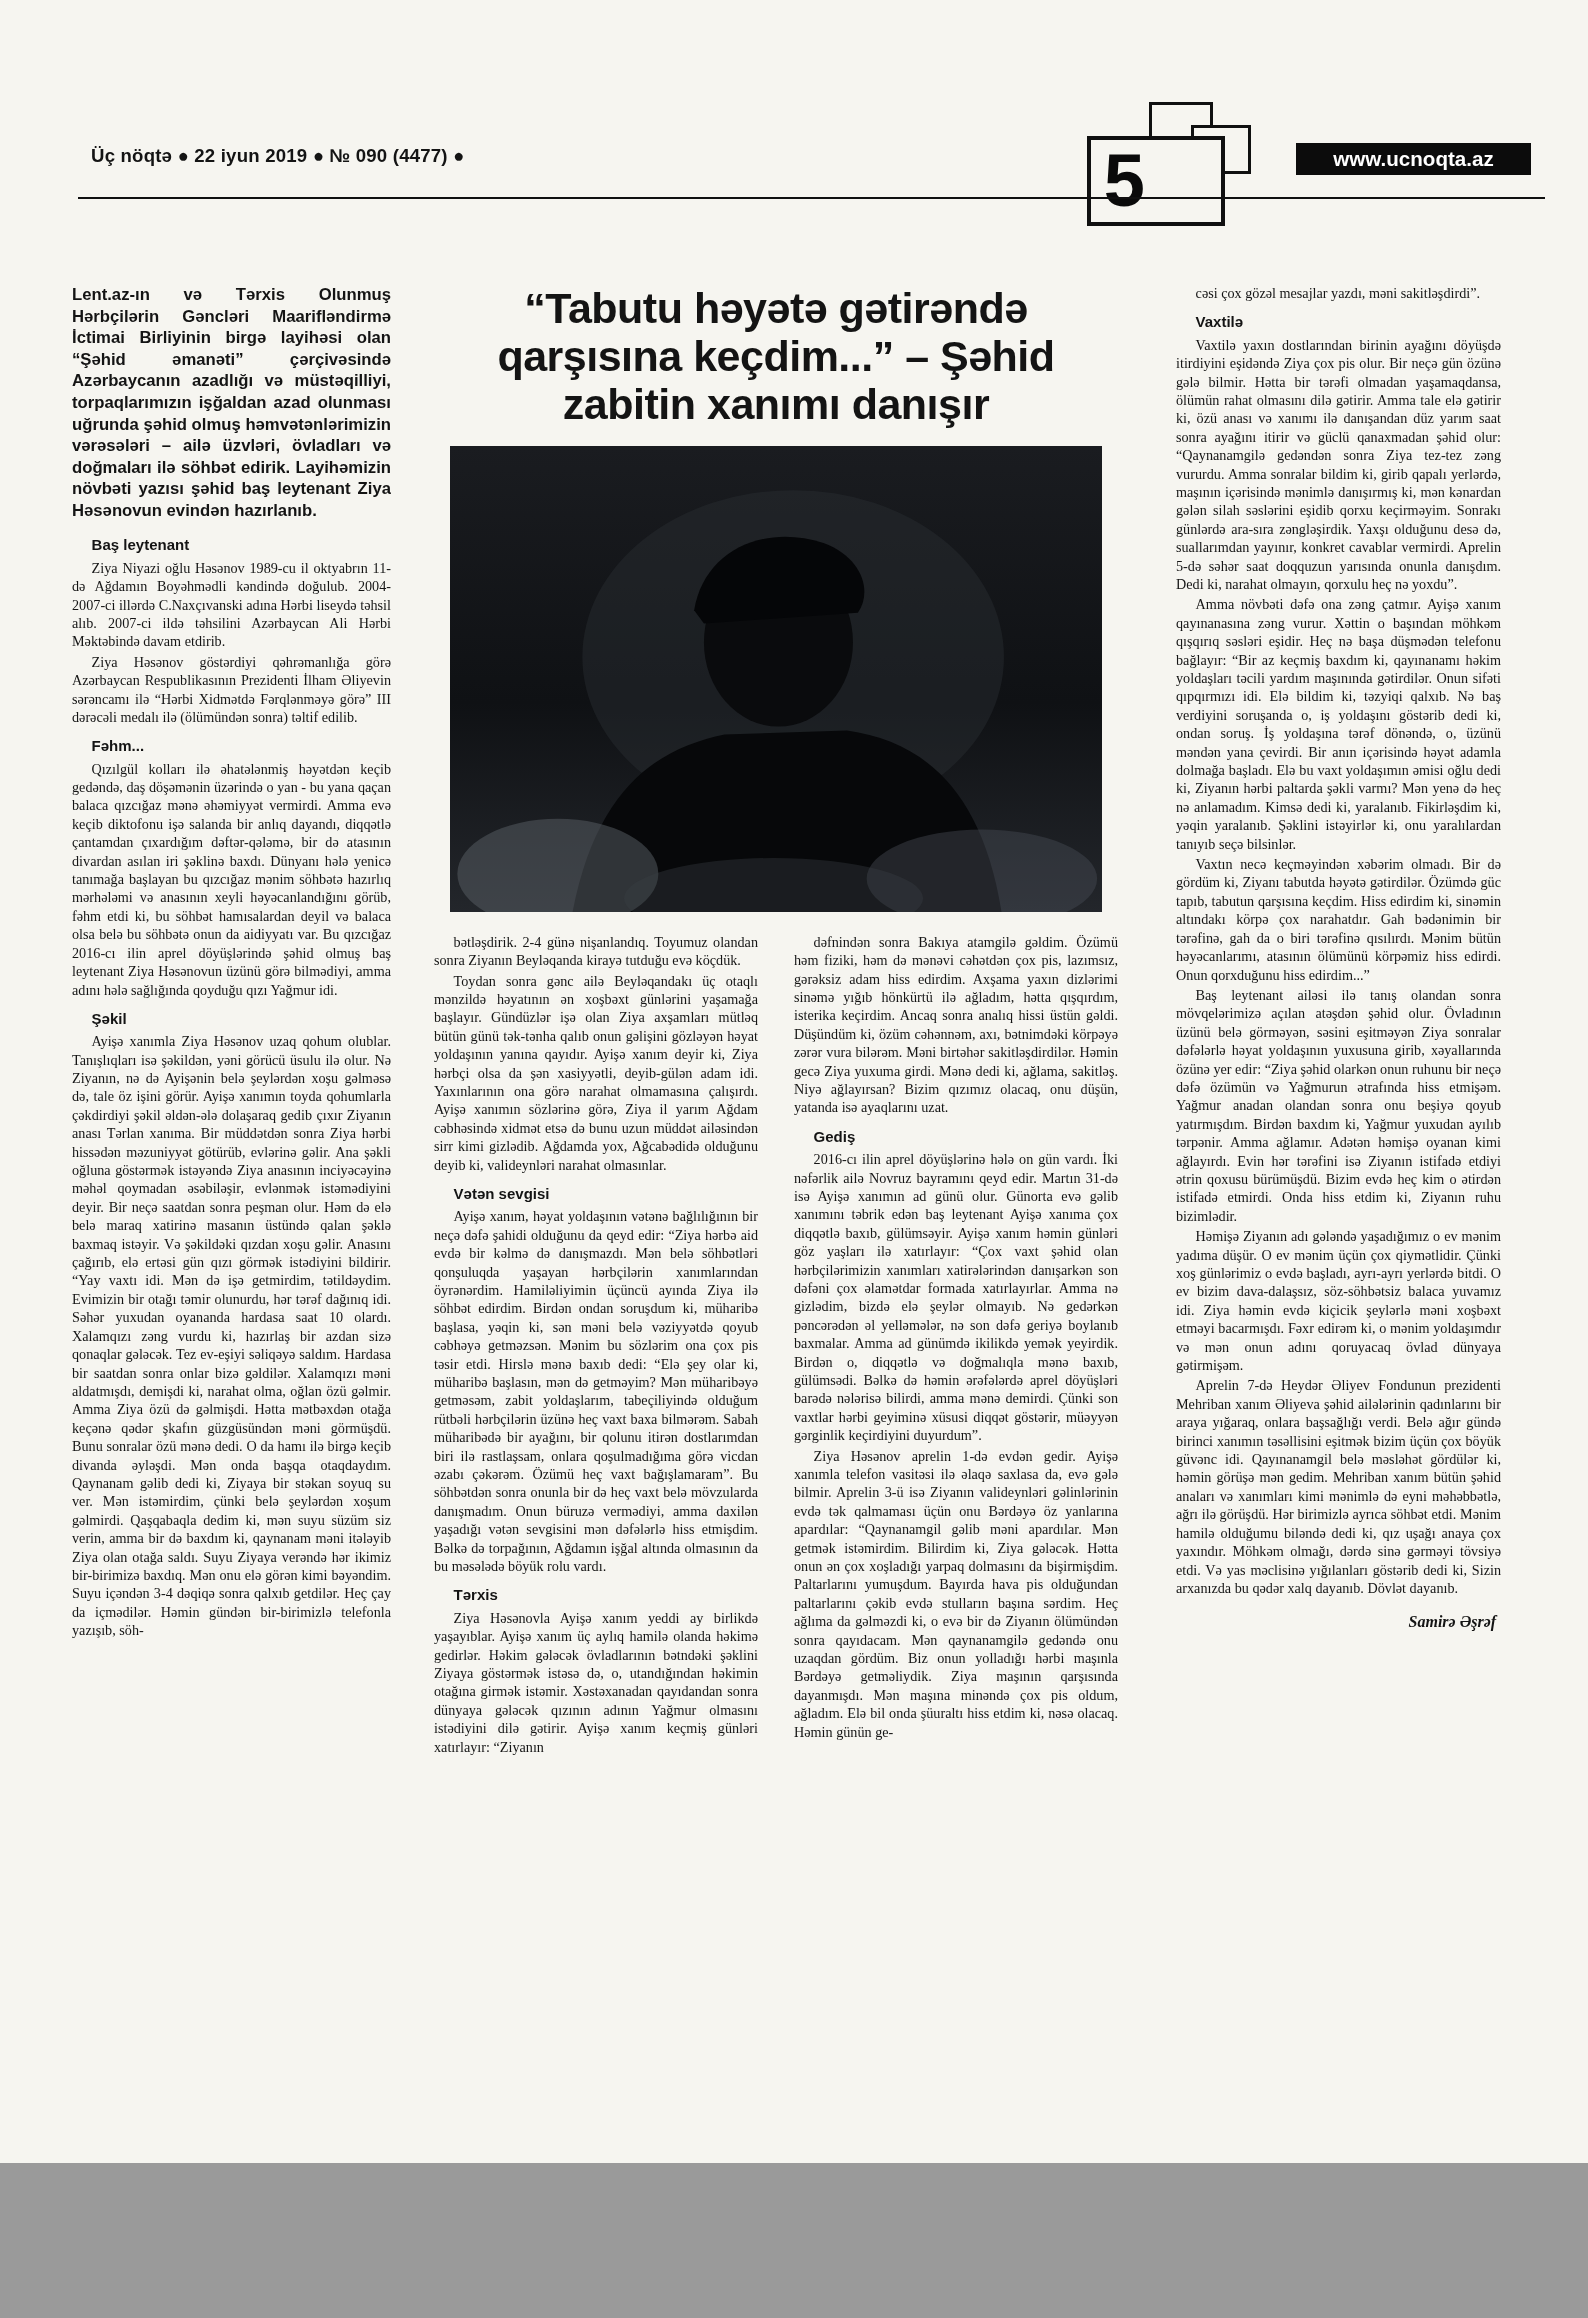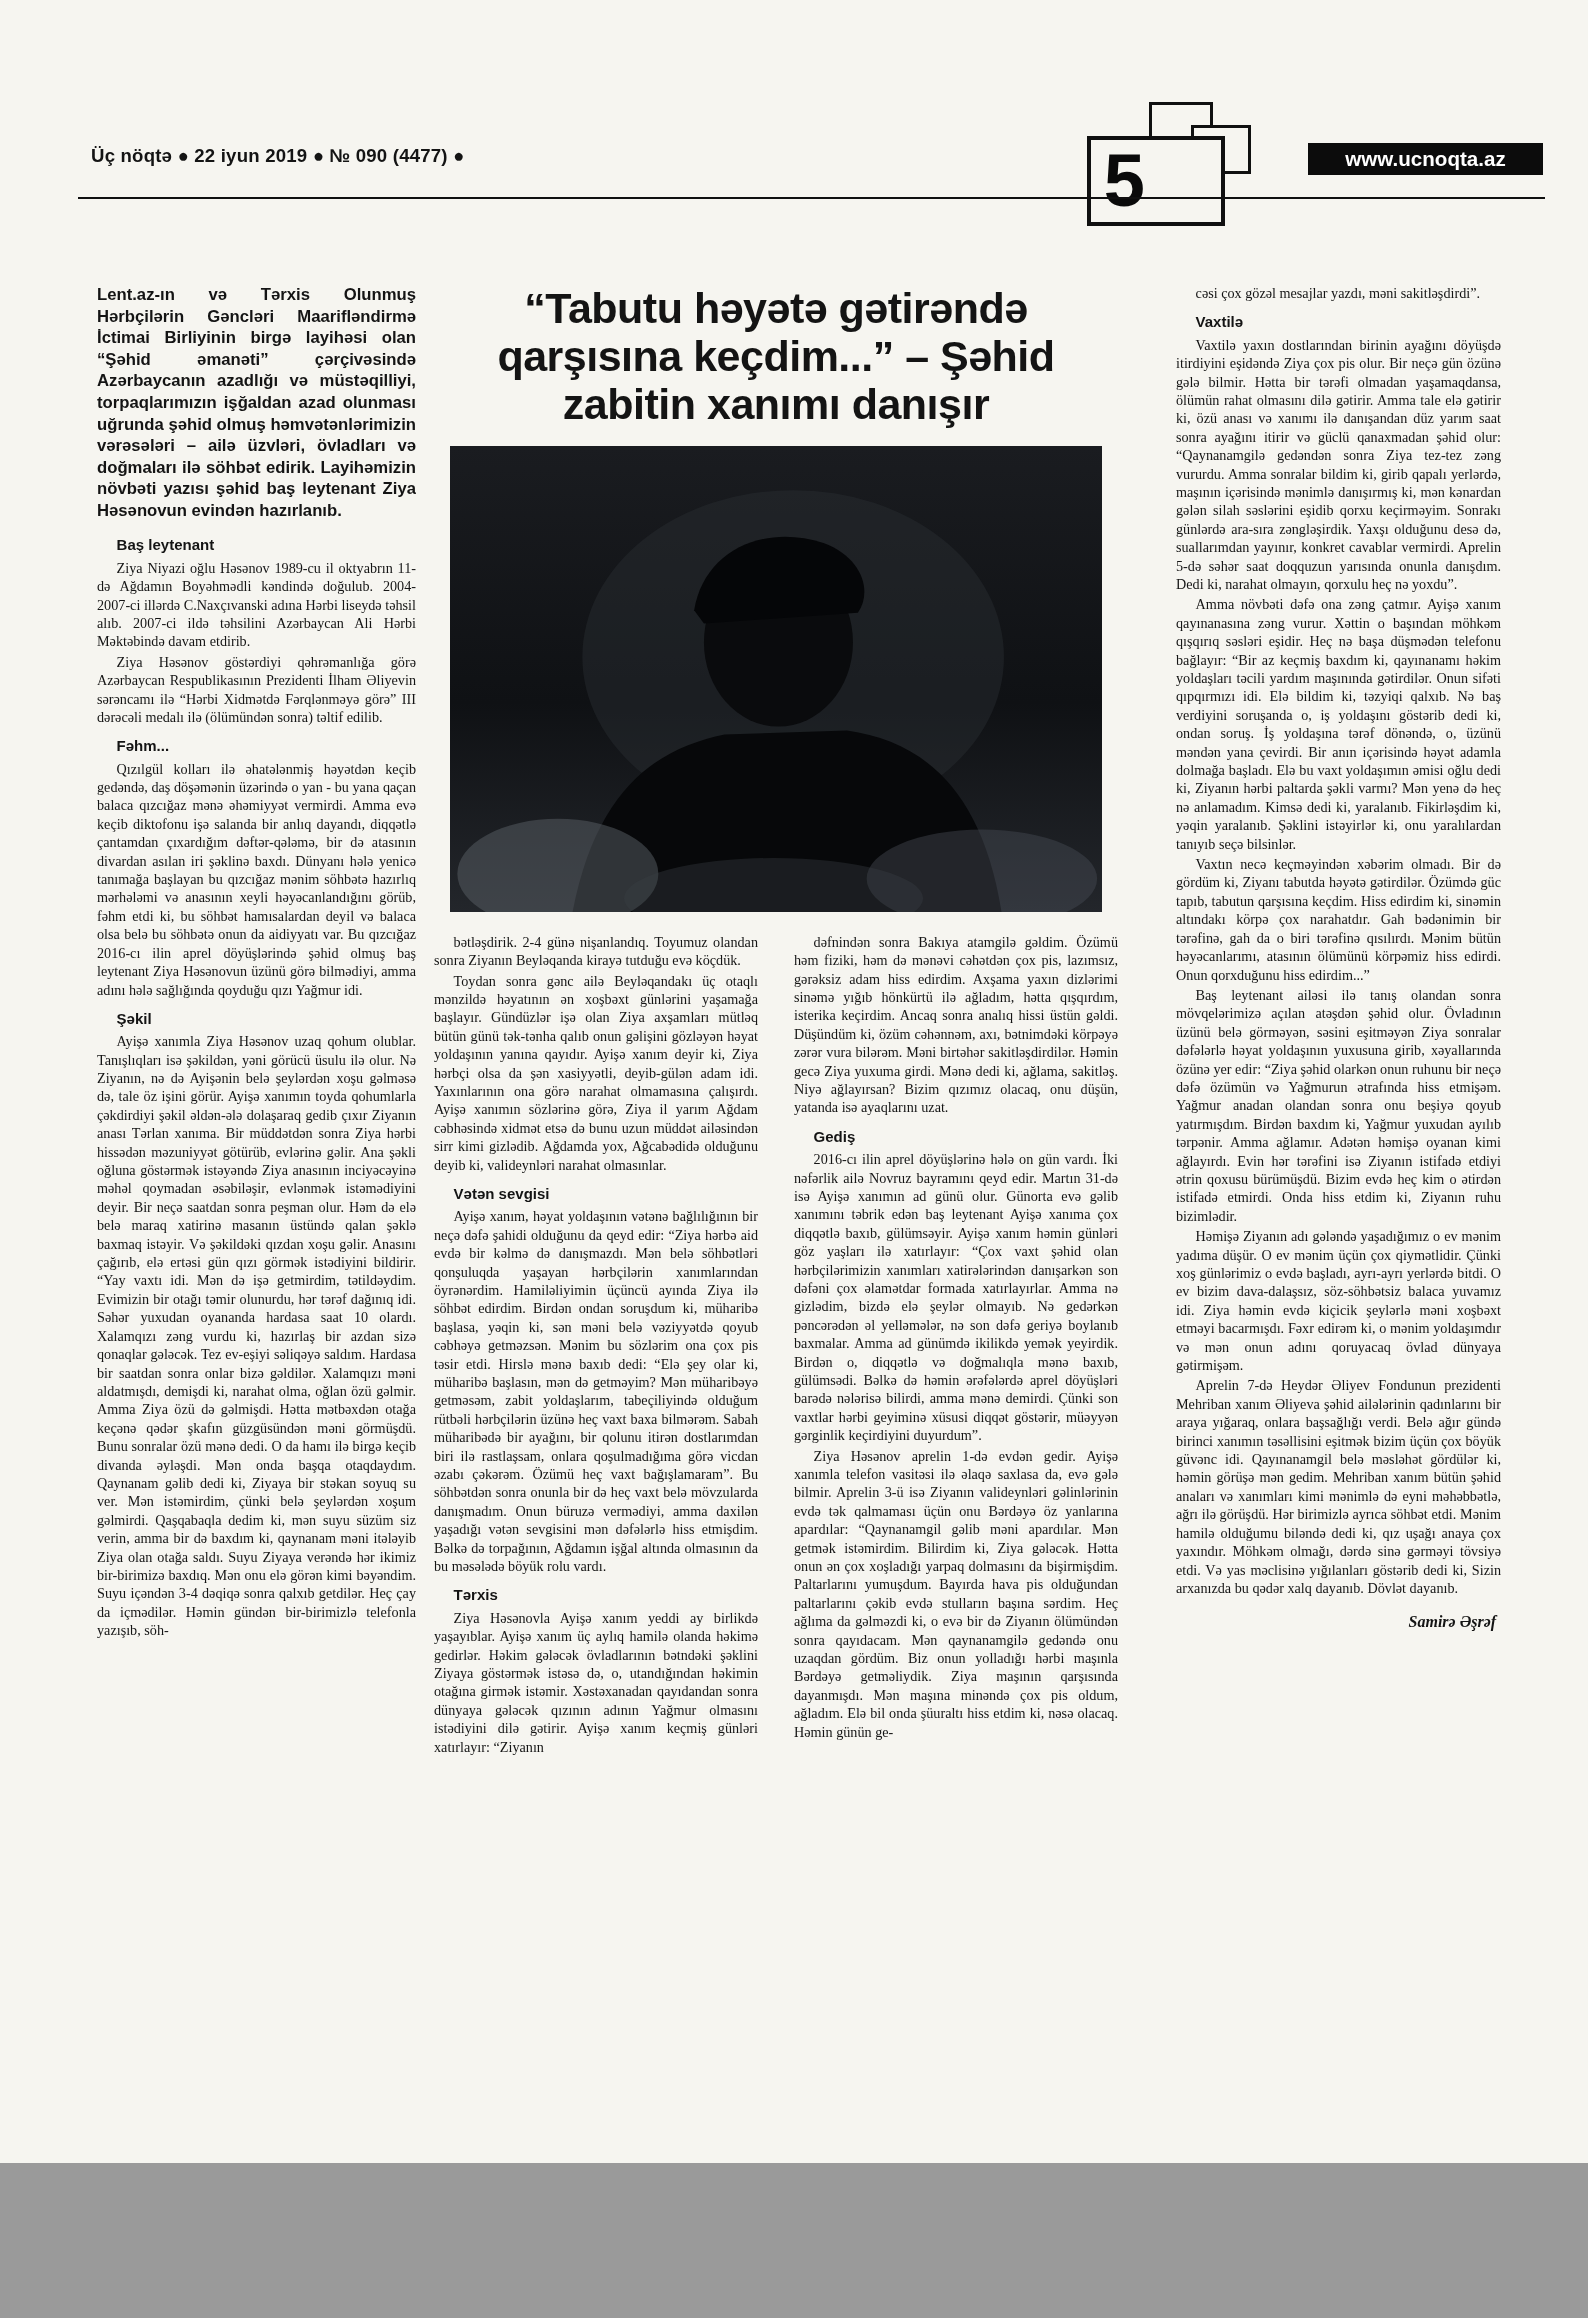--- a/index.html
+++ b/index.html
@@ -7,21 +7,21 @@
     position:relative; width:1589px; height:2163px;
     background:#f6f5f0; color:#141414; overflow:hidden;
     font-family:"Liberation Serif", serif;
     padding-left:34px;
   }
   .issue-info {
     position:absolute; left:91px; top:147px;
     font:bold 18.6px/1 "Liberation Sans", sans-serif; letter-spacing:0.2px;
   }
   .website-bar {
-    position:absolute; right:80px; top:143px; width:235px; height:32px;
+    position:absolute; right:92px; top:143px; width:235px; height:32px;
     background:#0c0c0c; color:#ffffff;
     display:flex; align-items:center; justify-content:center;
     font:bold 20.6px/1 "Liberation Sans", sans-serif;
   }
   .masthead-rule {
     position:absolute; left:78px; right:78px; top:197px;
     border-top:2.5px solid #101010;
   }
   .page-number { position:absolute; left:1084px; top:102px; width:167px; height:123px; }
   .pn-sq1 { position:absolute; right:38px; top:0; width:58px; height:42px; border:3.9px solid #101010; background:#f6f5f0; }
@@ -31,21 +31,21 @@
     border:4.9px solid #101010; background:#f6f5f0;
     display:flex; align-items:center; padding-left:12.8px;
     font:bold 74px/1 "Liberation Sans", sans-serif; color:#0a0a0a;
   }
   .section-bar {
     position:absolute; left:88px; top:214px; width:1412px; height:42px;
     background:#101010; color:#fdfdfd;
     display:flex; align-items:center; padding-left:17.7px; box-sizing:border-box;
     font:bold 28.4px/1 "Liberation Sans", sans-serif; letter-spacing:1.5px;
   }
-  .col1 { position:absolute; left:97px;  top:284px; width:319px;  height:1957px; overflow:hidden; }
+  .col1 { position:absolute; left:72px;  top:284px; width:319px;  height:1957px; overflow:hidden; }
   .center-block { position:absolute; left:434px; top:284px; width:684px; height:1957px; overflow:hidden; }
   .col4 { position:absolute; left:1176px; top:284px; width:325px;  height:1957px; overflow:hidden; }
 
   .headline {
     font:bold 43px/1.12 "Liberation Sans", sans-serif;
     text-align:center; letter-spacing:-0.5px; margin:0 4.9px;
   }
   .photo {
     width:652px; height:466px; margin:17.7px auto 20.6px;
     background:#101216; display:block;

